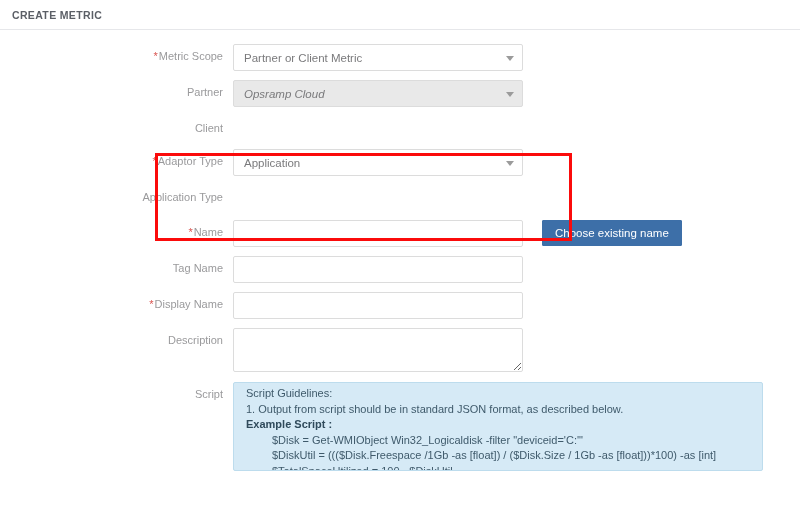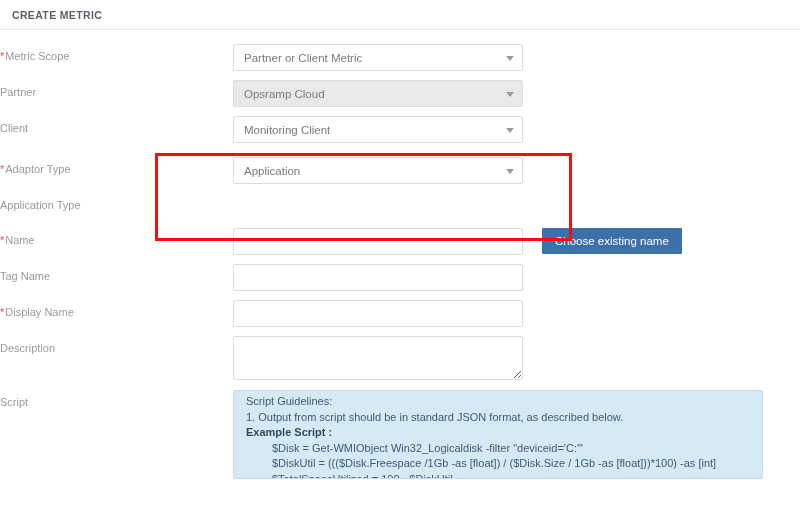--- a/index.html
+++ b/index.html
@@ -42,20 +42,21 @@
 
   .form-row {
     display: flex;
     align-items: flex-start;
     margin-bottom: 9px;
   }
 
   .label-col {
     width: 233px;
     flex: 0 0 233px;
+    text-align: right;
     padding-right: 10px;
     padding-top: 6px;
     font-size: 11px;
     color: #9a9a9c;
     white-space: nowrap;
     line-height: 13px;
   }
   .req {
     color: #d9534f;
     font-size: 11px;
@@ -78,20 +79,21 @@
     border-radius: 2px;
     display: flex;
     align-items: center;
     padding: 0 22px 0 10px;
     font-size: 11.5px;
     color: #7a7a7c;
   }
   .sel.disabled {
     background: #e9e9e9;
     border-color: #dcdcdc;
+    font-style: italic;
   }
   .sel .caret {
     position: absolute;
     right: 8px;
     top: 50%;
     margin-top: -2px;
     width: 0; height: 0;
     border-left: 4px solid transparent;
     border-right: 4px solid transparent;
     border-top: 5px solid #9b9b9b;
@@ -209,26 +211,20 @@
           <span>Opsramp Cloud</span>
           <span class="caret"></span>
         </div>
       </div>
     </div>
 
     <div class="form-row">
       <div class="label-col">
         <span>Client</span>
       </div>
-      <div class="field-col">
-        <div class="sel">
-          <span>Monitoring Client</span>
-          <span class="caret"></span>
-        </div>
-      </div>
     </div>
 
     <div class="form-row" style="margin-top:14px;">
       <div class="label-col">
         <span class="req">*</span><span>Adaptor Type</span>
       </div>
       <div class="field-col">
         <div class="sel">
           <span>Application</span>
           <span class="caret"></span>

